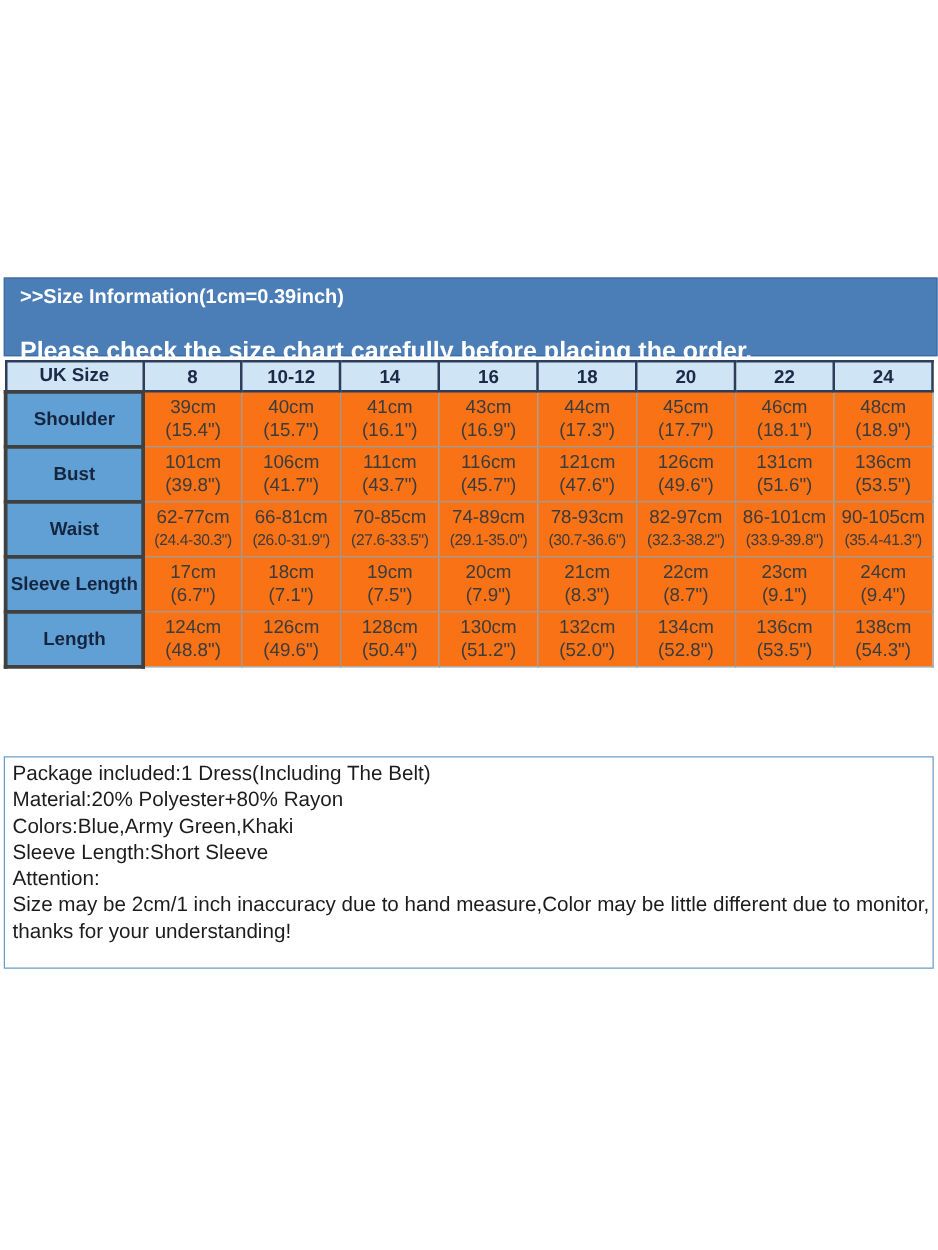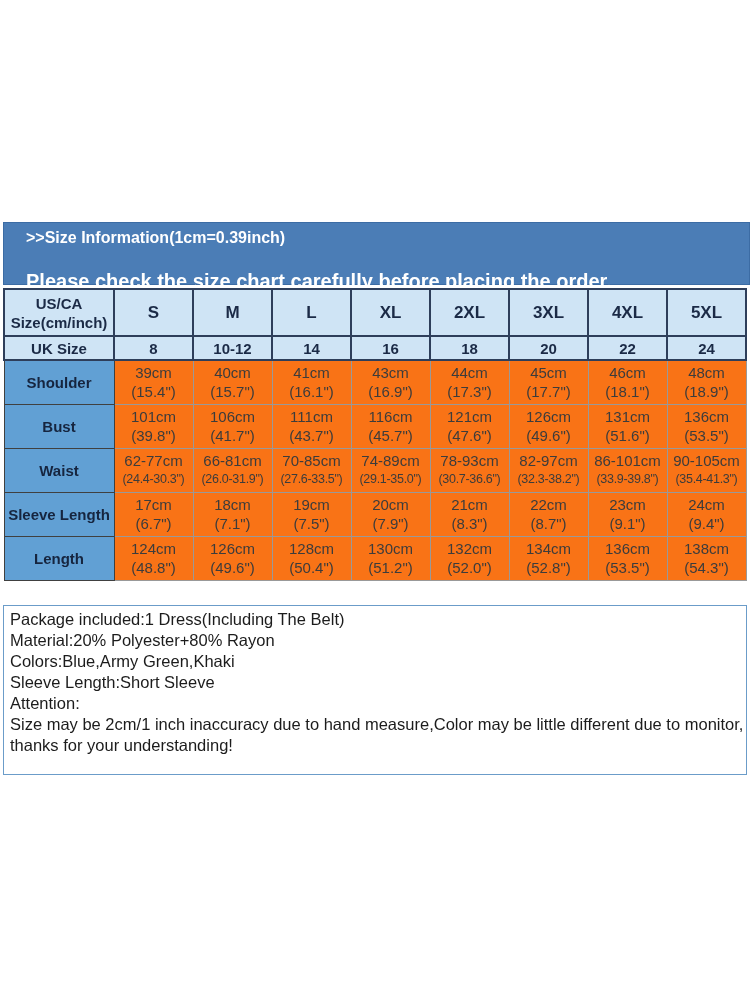--- a/index.html
+++ b/index.html
@@ -6,21 +6,21 @@
   body{
     width:750px;height:1000px;background:#ffffff;position:relative;overflow:hidden;
     font-family:"Liberation Sans",sans-serif;
   }
   .canvas{position:absolute;left:0;top:0;width:750px;height:1000px;}
 
   
   .band{
     position:absolute;left:3px;top:222px;width:747px;height:63px;
     background:#4b7db6;border:1px solid #3c6ca4;box-sizing:border-box;
-    padding:5px 0 0 22px;
+    padding:5px 0 0 12px;
   }
   .band-line1{color:#ffffff;font-weight:bold;font-size:16px;line-height:20px;}
   .band-line2{color:#ffffff;font-weight:bold;font-size:20px;line-height:26px;margin-top:20px;}
 
   
   .size-table{
     position:absolute;left:3px;top:288px;width:744px;
     border-collapse:collapse;table-layout:fixed;
   }
   .size-table th,.size-table td{padding:0;text-align:center;vertical-align:middle;}
@@ -30,21 +30,21 @@
   .mrow{height:44px;}
   .hcell{
     background:#cfe4f5;color:#1b2a46;font-weight:bold;
     border:2px solid #2e3e5a;
   }
   .corner{font-size:15px;line-height:19px;}
   .szcell{font-size:17px;}
   .numcell,.rowlab{font-size:15px;}
   .mlabel{
     background:#61a0d4;color:#16253f;font-weight:bold;font-size:15px;
-    border:1px solid #404040;
+    border:3px solid #404040;
   }
   .mcell{
     background:#f97316;color:#3c3c3c;font-size:15px;line-height:19px;
     border:1px solid #999999;font-weight:normal;
   }
   .mcell .inch.small{font-size:12.5px;letter-spacing:-0.3px;}
 
   
   .details{
     position:absolute;left:3px;top:605px;width:744px;height:170px;
@@ -70,34 +70,20 @@
       <col>
         <col>
         <col>
         <col>
         <col>
         <col>
         <col>
         <col>
     </colgroup>
     <tbody>
-      <tr class="r-head" id="size-head-row">
-        <th class="hcell corner">
-          <div>US/CA</div>
-          <div>Size(cm/inch)</div>
-        </th>
-      <th class="hcell szcell">S</th>
-          <th class="hcell szcell">M</th>
-          <th class="hcell szcell">L</th>
-          <th class="hcell szcell">XL</th>
-          <th class="hcell szcell">2XL</th>
-          <th class="hcell szcell">3XL</th>
-          <th class="hcell szcell">4XL</th>
-          <th class="hcell szcell">5XL</th>
-        </tr>
       <tr class="r-uk" id="uk-size-row">
         <th class="hcell rowlab">UK Size</th>
       <td class="hcell numcell">8</td>
           <td class="hcell numcell">10-12</td>
           <td class="hcell numcell">14</td>
           <td class="hcell numcell">16</td>
           <td class="hcell numcell">18</td>
           <td class="hcell numcell">20</td>
           <td class="hcell numcell">22</td>
           <td class="hcell numcell">24</td>

